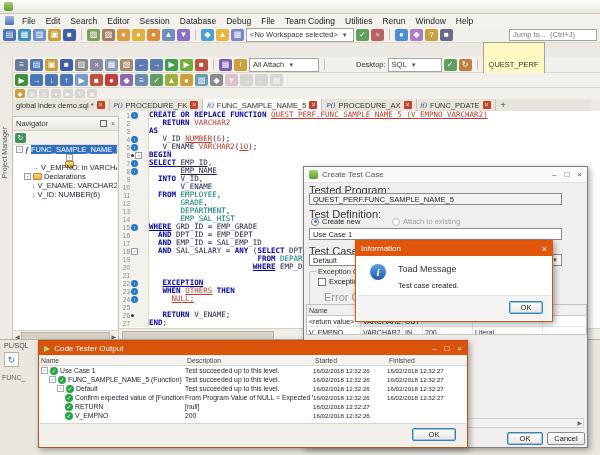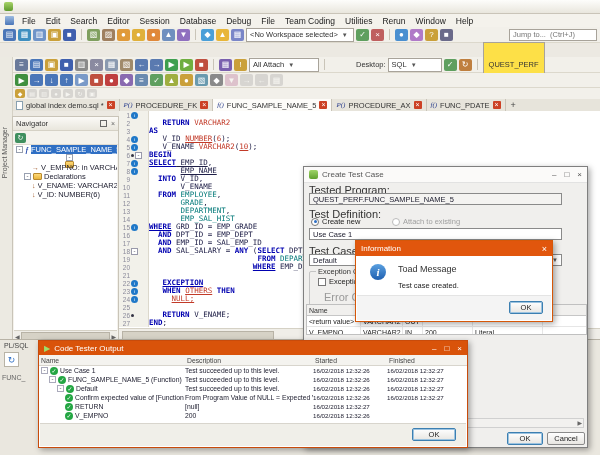--- a/index.html
+++ b/index.html
@@ -17,26 +17,26 @@
   #tb2{left:12px;top:57px;width:588px;height:16px;border-bottom:1px solid #dcd8cc}
   #tb3{left:12px;top:73px;width:588px;height:15px;border-bottom:1px solid #dcd8cc}
   #tb4{left:12px;top:88px;width:588px;height:11px}
   .ti{width:13px;height:12px;border-radius:2px;display:inline-flex;align-items:center;justify-content:center;font-size:8px;color:#fff;flex:none}
   #tb4 .ti{width:10px;height:9px;font-size:6px}
   .ti.dis{opacity:.3}
   .sep{width:1px;height:11px;background:#c9c4b8;margin:0 3px;flex:none}
   .combo{height:12px;background:#fff;border:1px solid #a8a39a;font-size:7.5px;display:inline-flex;align-items:center;padding:0 3px;color:#333;flex:none;white-space:nowrap}
   .combo .arr{font-size:6px;color:#555;padding-left:4px}
   .jump{height:12px;width:88px;background:#fff;border:1px solid #a8a39a;font-size:7.5px;color:#999;padding:0 3px;box-sizing:border-box;font-family:"Liberation Sans",sans-serif}
-  .schema-box{height:12px;border:1px solid #a8a39a;background:#fde047;font-size:7.5px;color:#333;display:inline-flex;align-items:center;padding:16px 5px;flex:none}
+  .schema-box{height:12px;border:1px solid #a8a39a;background:#fef9c3;font-size:7.5px;color:#333;display:inline-flex;align-items:center;padding:16px 5px;flex:none}
   .stab{height:12px;display:inline-flex;align-items:center;gap:3px;background:linear-gradient(#fcfbf8,#e9e6dc);border:1px solid #b5b0a4;border-radius:2px;padding:0 5px;font-size:7.5px;color:#333;margin-right:3px;flex:none}
   .stab.active{border-color:#7a90b8;background:linear-gradient(#fefefe,#dde4ef)}
   .stab-ic{width:8px;height:8px;border-radius:1px;background:linear-gradient(#9db7d8,#5577a8);border:1px solid #46689a;box-sizing:border-box}
   
-  #edtabs{position:absolute;left:12px;top:99px;width:588px;height:12px;background:#e7e4db;display:flex;align-items:stretch}
+  #edtabs{position:absolute;left:2px;top:99px;width:588px;height:12px;background:#e7e4db;display:flex;align-items:stretch}
   .etab{display:inline-flex;align-items:center;gap:3px;padding:0 4px;font-size:7.5px;color:#333;background:#e7e4db;border-right:1px solid #c9c4b8;white-space:nowrap}
   .etab.active{background:#fdfcf9}
   .fn{font-style:italic;font-size:7px;color:#283c8c;font-family:"Liberation Serif",serif}
   .etab .close{width:8px;height:8px;background:#cc4125;color:#fff;font-size:7px;line-height:8px;text-align:center;border-radius:1px}
   .etab .page{width:7px;height:9px;background:#fff;border:1px solid #88a0b0;box-sizing:border-box}
   .etab-add{font-size:9px;color:#444;padding:0 5px;display:inline-flex;align-items:center}
   
   .leftstrip{position:absolute;left:0;top:57px;width:12px;height:282px;background:#eceae2;border-right:1px solid #d5d1c5}
   .vtext{position:absolute;left:1px;top:70px;font-size:7px;color:#555;writing-mode:vertical-rl;transform:rotate(180deg);white-space:nowrap}
   .navigator{position:absolute;left:12px;top:116px;width:107px;height:228px;background:#f4f2ec;border:1px solid #c9c4b8;box-sizing:border-box}
@@ -354,20 +354,21 @@
   </div>
 
   <div class="editor" id="code-lines">
       <div class="eline">
         <span class="gut">
           <span class="gnum">1</span>
           <span class="gslot">
             <span class="gi">i</span>
           </span>
         </span>
+        <span class="code"><span class="k">CREATE OR REPLACE FUNCTION </span><span class="r u">QUEST_PERF.FUNC_SAMPLE_NAME_5 (V_EMPNO VARCHAR2)</span></span>
       </div>
       <div class="eline">
         <span class="gut">
           <span class="gnum">2</span>
           <span class="gslot"></span>
         </span>
         <span class="code"><span class="p">   </span><span class="k">RETURN</span><span class="p"> </span><span class="r">VARCHAR2</span></span>
       </div>
       <div class="eline">
         <span class="gut">

